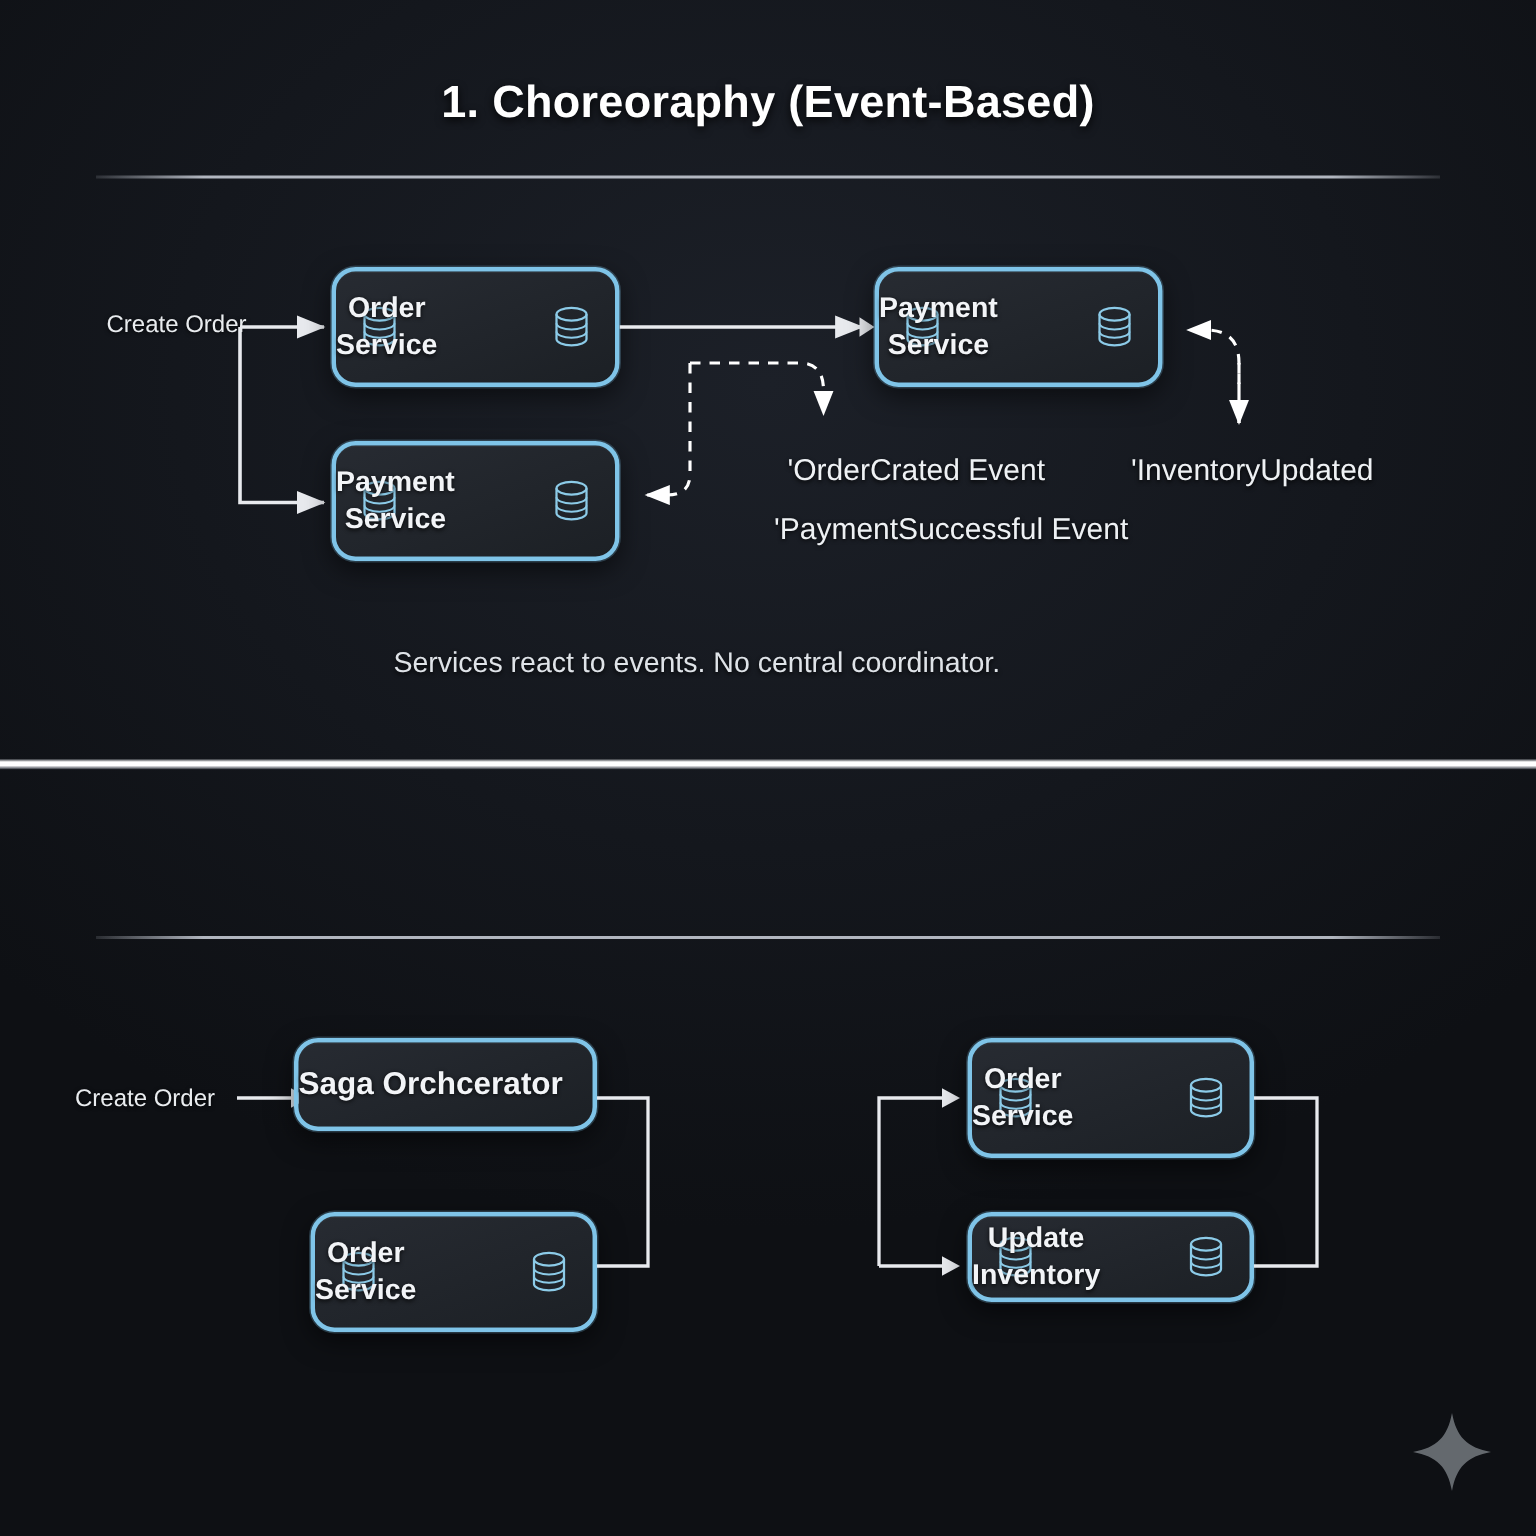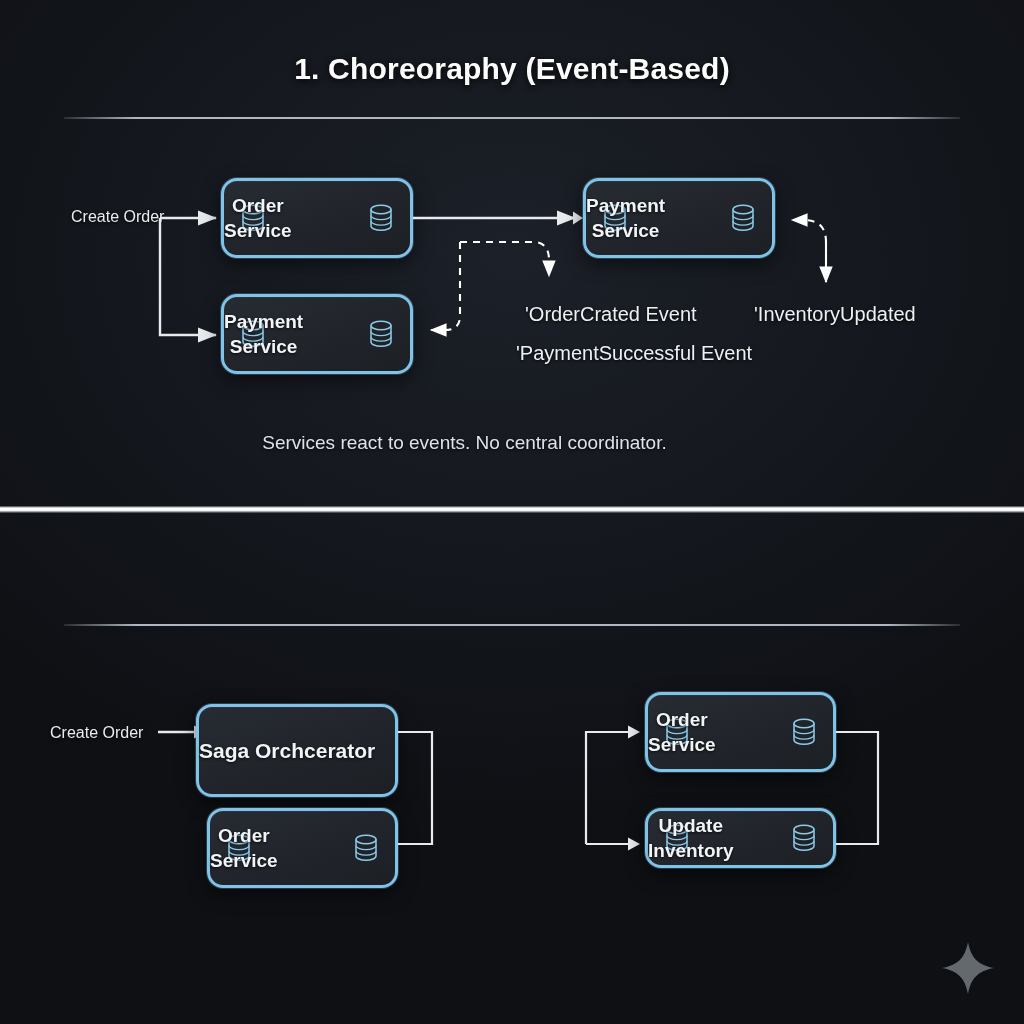--- a/index.html
+++ b/index.html
@@ -185,21 +185,21 @@
 
     <div class="title-rule" style="left:64px;top:109px;width:896px;"></div>
 
     <div class="lbl" style="left:50px;top:209px;">Create Order</div>
 
     <svg class="wire" style="left:156px;top:198px;" width="60" height="40" viewBox="0 0 60 40">
       <path d="M2,19 L40,19" fill="none" stroke="#e8eaee" stroke-width="2.4"></path>
       <path d="M38,12.5 L50,19 L38,25.5 z" fill="#e8eaee"></path>
     </svg>
 
-    <div class="node" style="left:196px;top:189px;width:202px;height:93px;">
+    <div class="node" style="left:196px;top:177px;width:202px;height:62px;">
       <div class="node-label single">Saga Orchcerator</div>
     </div>
 
     <div class="node" style="left:207px;top:293px;width:191px;height:80px;">
       <svg class="db left" viewBox="0 0 26 28">
         <ellipse cx="13" cy="5.5" rx="10" ry="4.2" fill="none" stroke="#8ccbe8" stroke-width="1.5"></ellipse>
         <path d="M3,5.5 L3,22 A10,4.2 0 0 0 23,22 L23,5.5" fill="none" stroke="#8ccbe8" stroke-width="1.5"></path>
         <path d="M3,11.5 A10,4.2 0 0 0 23,11.5" fill="none" stroke="#8ccbe8" stroke-width="1.3"></path>
         <path d="M3,17 A10,4.2 0 0 0 23,17" fill="none" stroke="#8ccbe8" stroke-width="1.3"></path>
       </svg>

